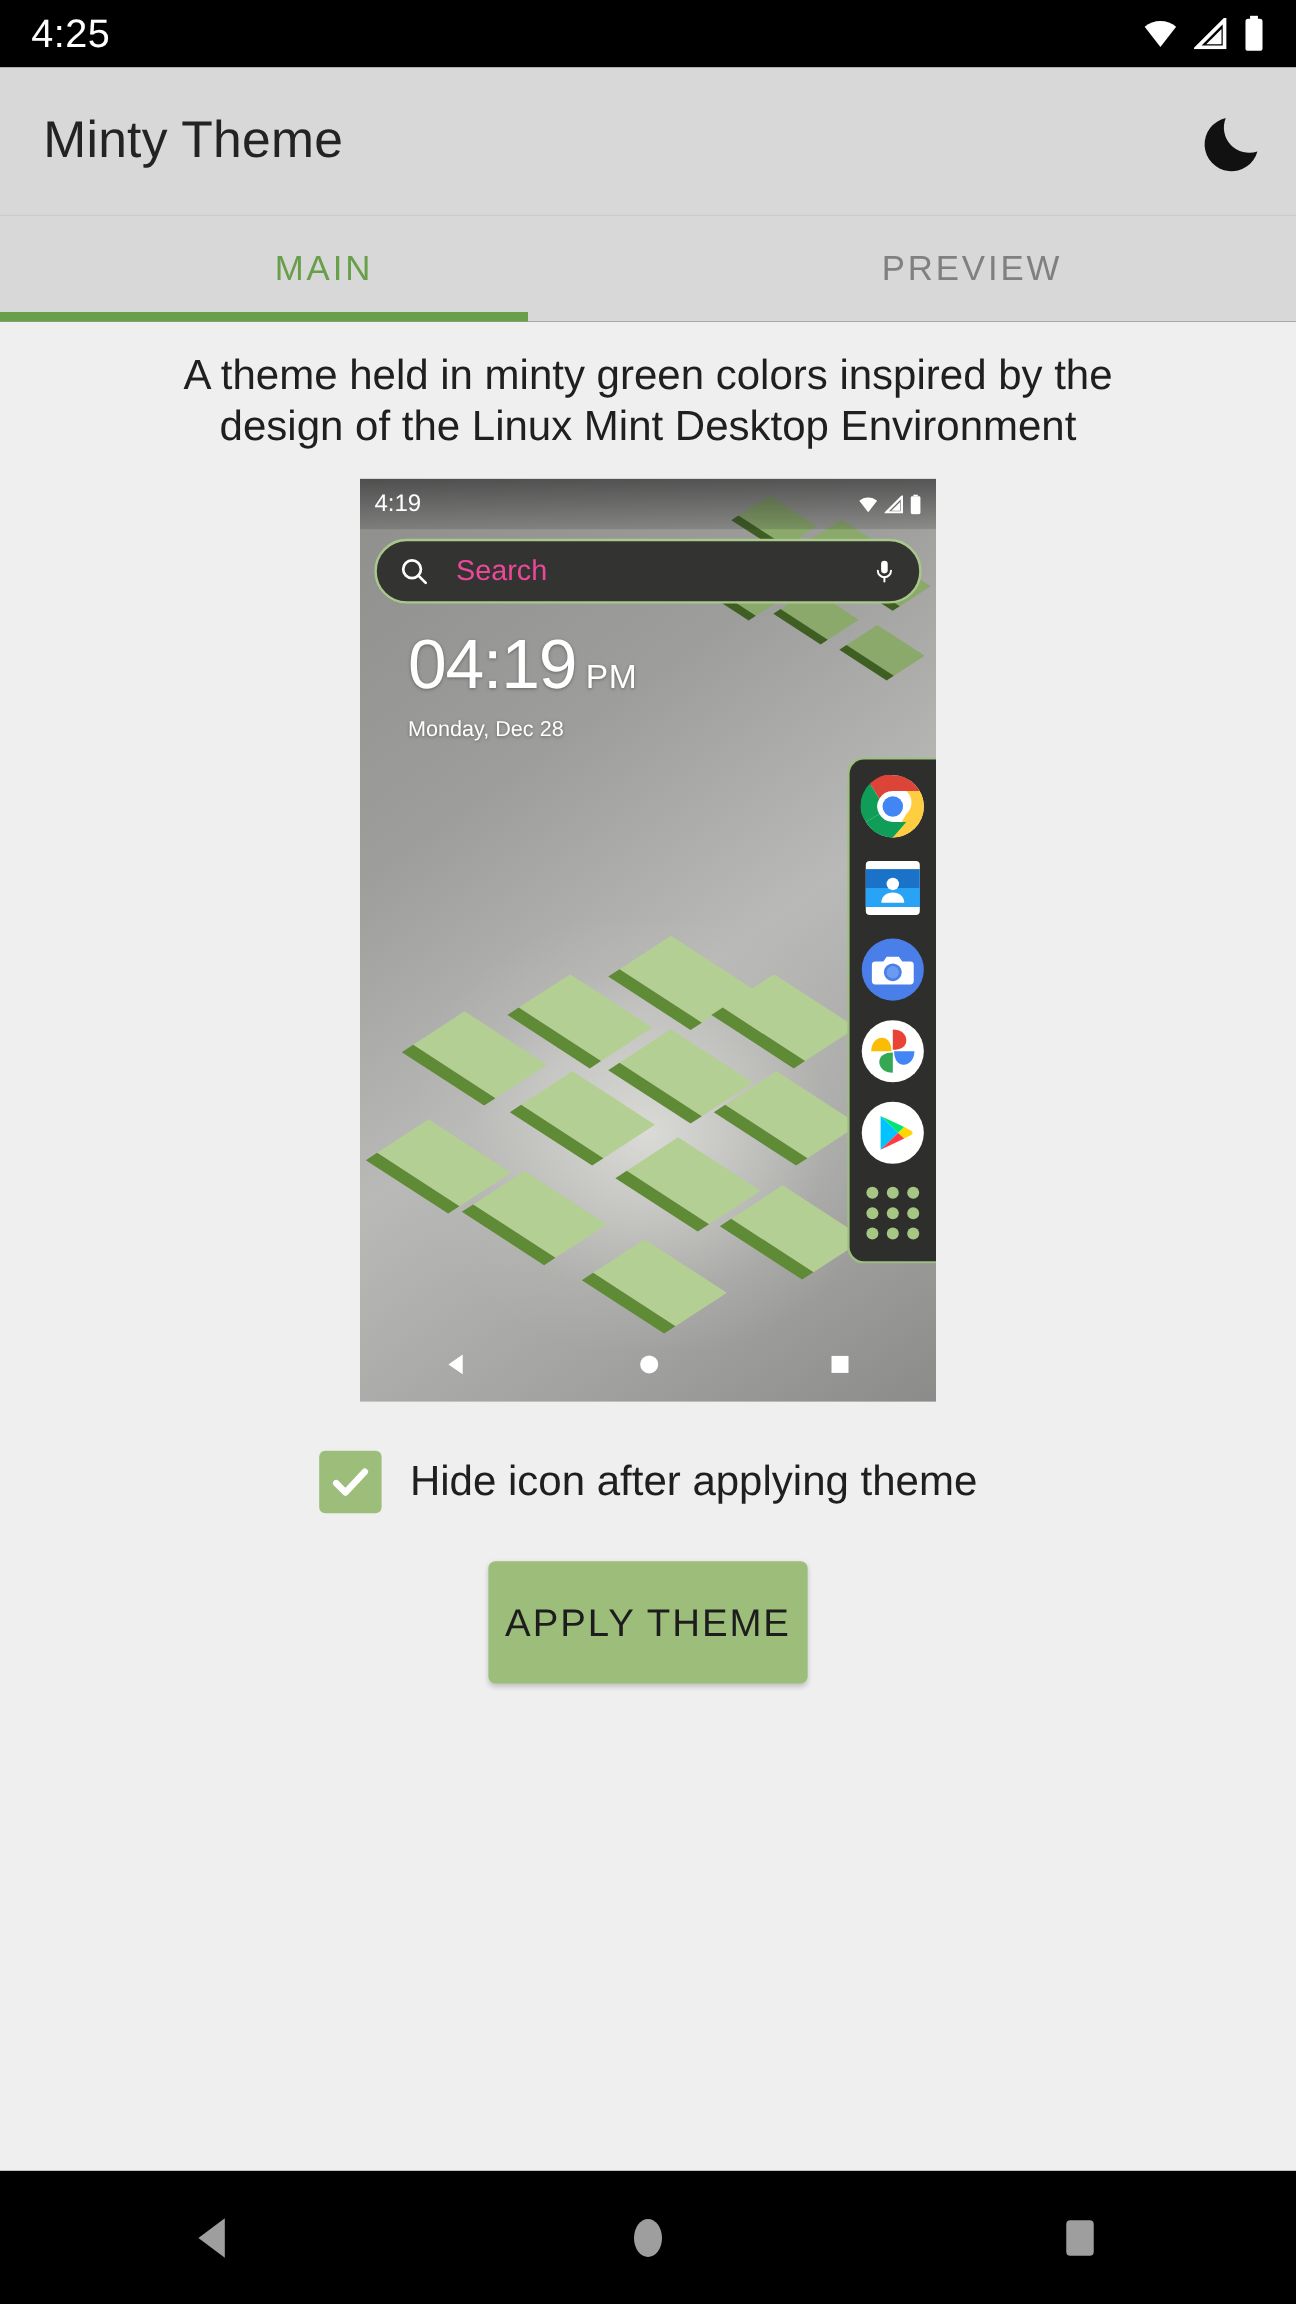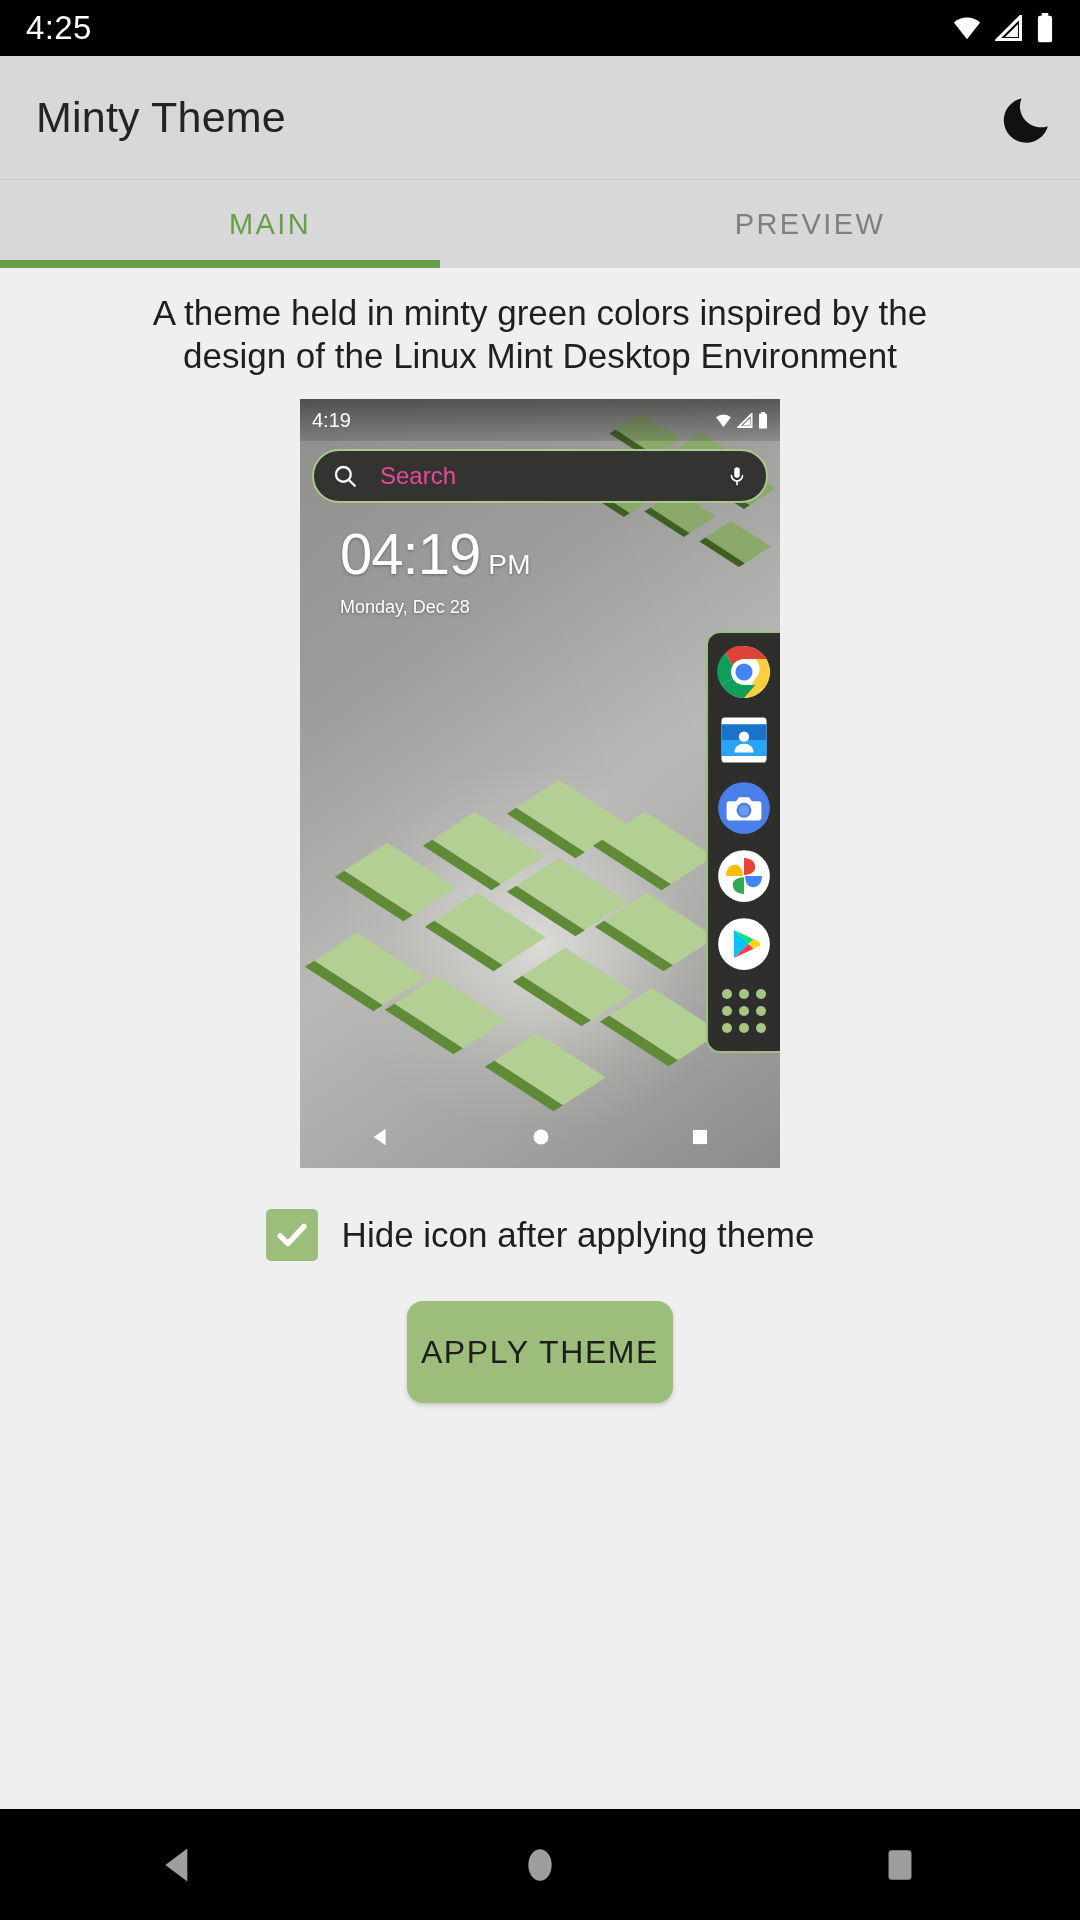--- a/index.html
+++ b/index.html
@@ -274,21 +274,21 @@
     font-size: 35px;
     color: #1f1f1f;
   }
 
   
   .apply-btn {
     margin-top: 40px;
     width: 266px;
     height: 102px;
     background: #9dbd7a;
-    border-radius: 16px;
+    border-radius: 6px;
     border: none;
     color: #1d1d1d;
     font-size: 32px;
     letter-spacing: 1.6px;
     font-family: "Liberation Sans", sans-serif;
     cursor: pointer;
     box-shadow: 0 2px 4px rgba(0,0,0,0.18);
   }
 
   

